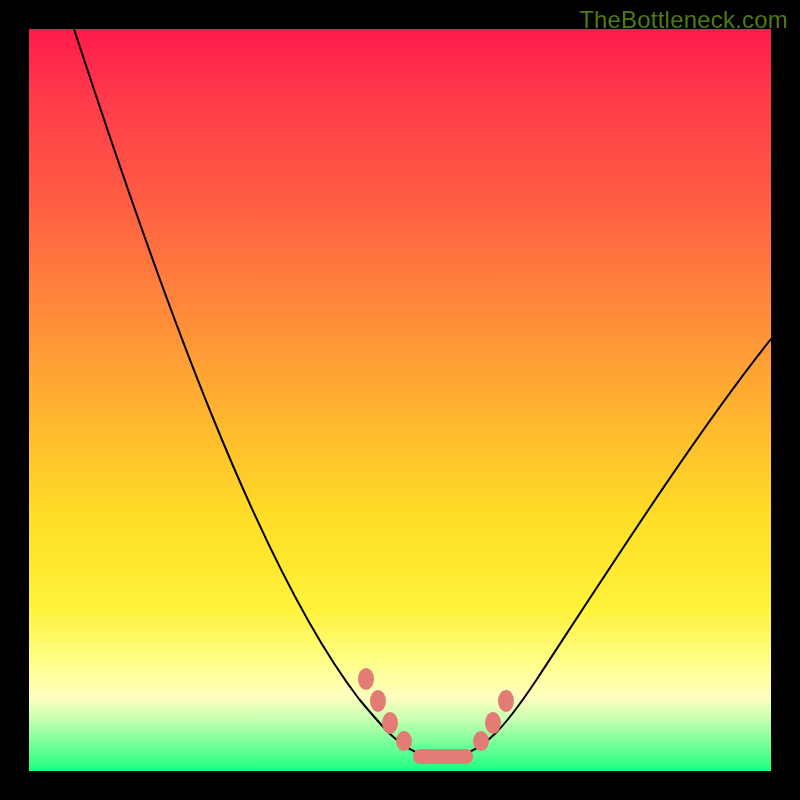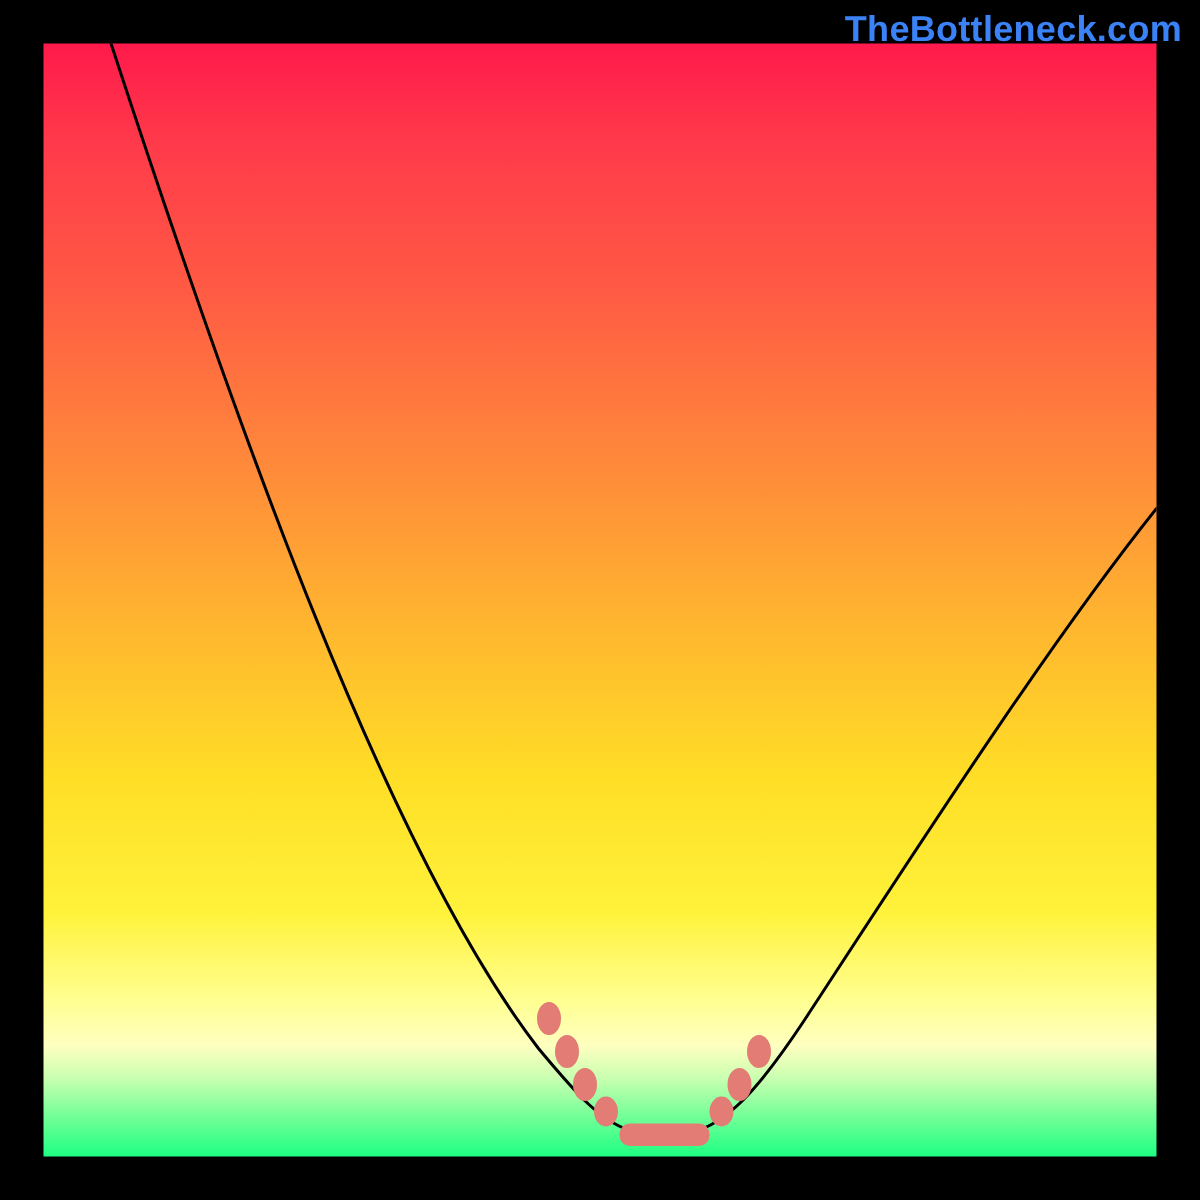--- a/index.html
+++ b/index.html
@@ -37,23 +37,23 @@
       #ffffc0 90%,
       #c8ffb0 93%,
       #7dff9a 96%,
       #1eff82 100%
     );
   }
   .watermark {
     position: absolute;
     top: 6px;
     right: 12px;
-    color: #3b82f6;
+    color: #4d7c0f;
     font-size: 24px;
-    font-weight: 700;
+    font-weight: 400;
     letter-spacing: 0.2px;
     z-index: 20;
     user-select: none;
   }
   svg.curve {
     position: absolute;
     left: 0;
     top: 0;
     width: 742px;
     height: 742px;

